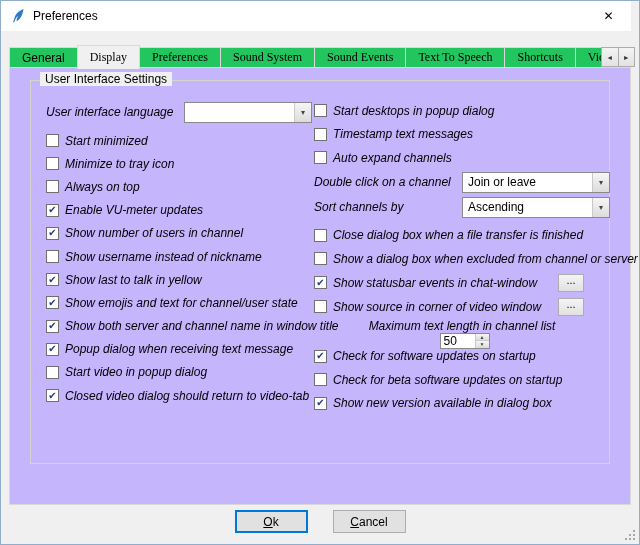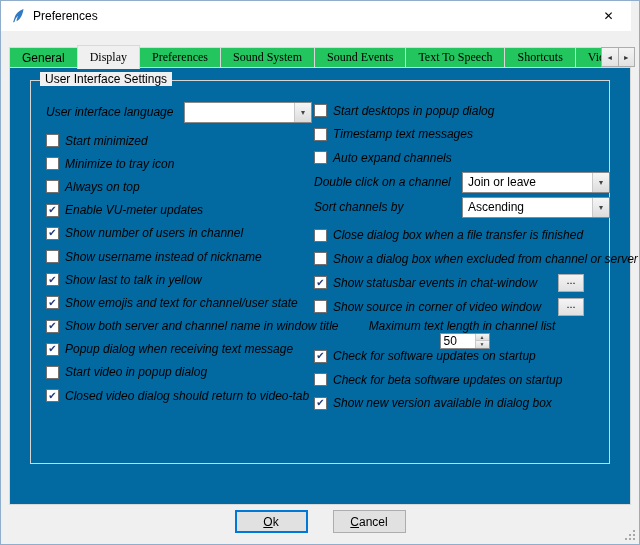--- a/index.html
+++ b/index.html
@@ -52,21 +52,21 @@
   }
   .tabscroll .ts-btn {
     flex: 1; border: 1px solid #adadad; background: linear-gradient(#f4f4f4,#e2e2e2);
     display: flex; align-items: center; justify-content: center;
     font-size: 7px; color: #333;
   }
   .tabscroll .ts-btn + .ts-btn { margin-left: -1px; }
   
   .page {
     position: absolute; left: 8px; top: 66px; width: 622px; height: 438px;
-    border: 1px solid #d9d9d9; background: #0369a1; z-index: 1;
+    border: 1px solid #d9d9d9; background: #c4b5fd; z-index: 1;
   }
   .groupbox {
     position: absolute; left: 20px; top: 12px; width: 580px; height: 384px;
     border: 1px solid #d5d5d5;
   }
   .legend {
     position: absolute; top: -9px; left: 9px; padding: 0 5px;
     background: #f0f0f0; white-space: nowrap;
   }
   

